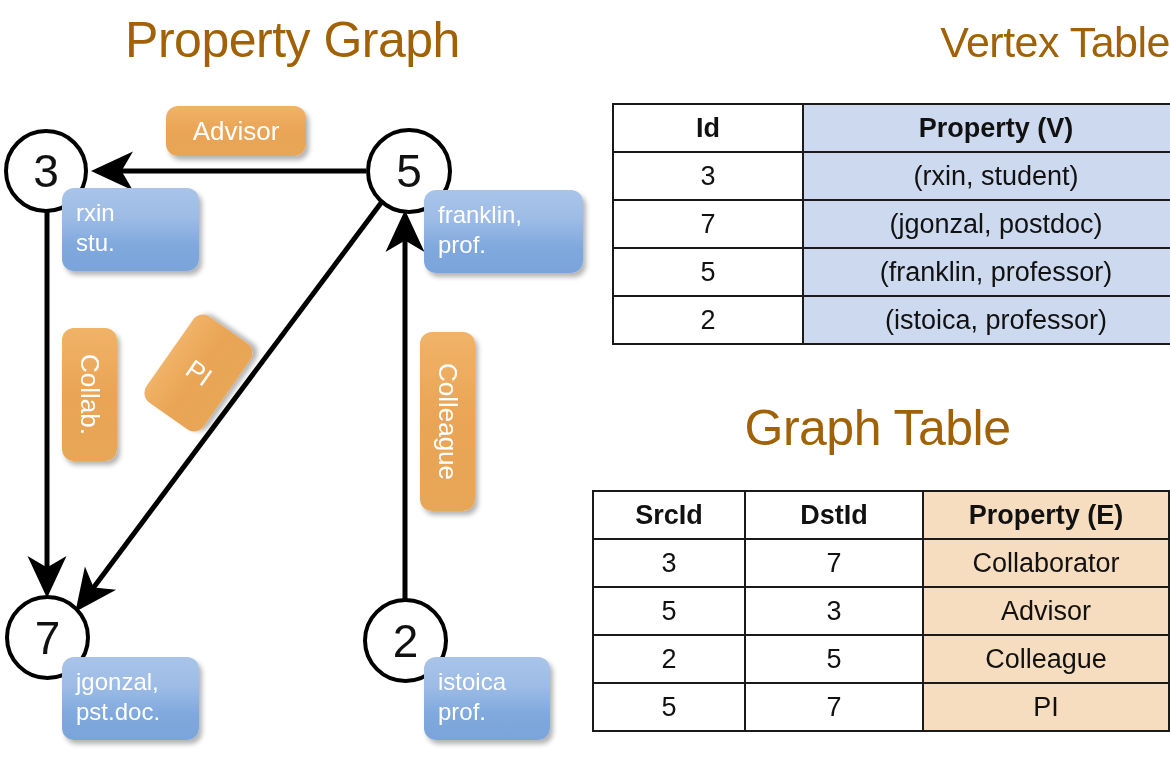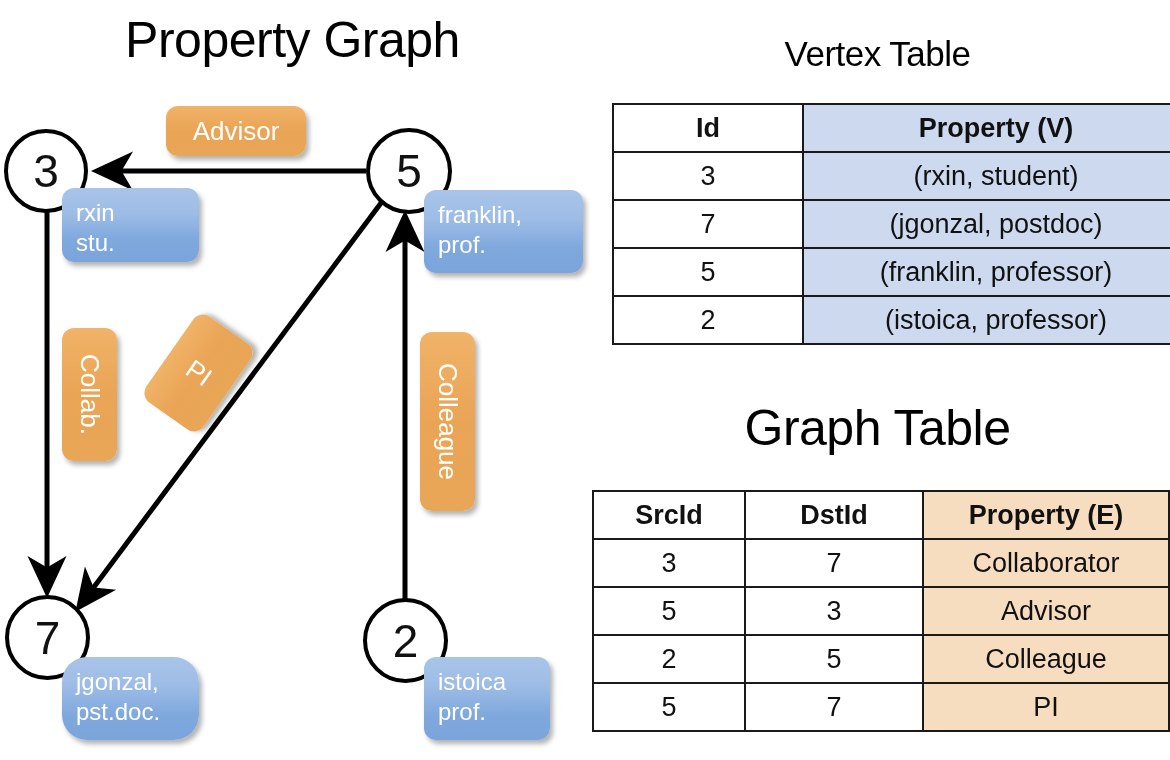--- a/index.html
+++ b/index.html
@@ -8,26 +8,26 @@
     font-family:"Liberation Sans", sans-serif;
     overflow:hidden;position:relative;
   }
   .root{position:absolute;inset:0;}
 
   
   .title{
     position:absolute;
     font-family:"Liberation Sans", sans-serif;
     font-weight:300;
-    color:#000000;
+    color:#a16207;
     white-space:nowrap;
     letter-spacing:-0.5px;
   }
   #title-graph{left:0;top:10px;width:585px;text-align:center;font-size:50px;line-height:60px;}
-  #title-vertex{left:585px;top:24px;width:585px;text-align:center;font-size:35px;line-height:60px;}
+  #title-vertex{left:585px;top:12px;width:585px;text-align:right;font-size:43px;line-height:60px;}
   #title-edge{left:585px;top:398px;width:585px;text-align:center;font-size:50px;line-height:60px;}
 
   
   #graph-panel{position:absolute;left:0;top:0;width:585px;height:760px;}
   #graph-edges{position:absolute;left:0;top:0;width:585px;height:760px;}
 
   .node{
     position:absolute;
     border:4px solid #000;
     border-radius:50%;
@@ -122,31 +122,31 @@
       <line x1="381" y1="203" x2="79" y2="607" stroke="#000" stroke-width="5" marker-end="url(#ah)"></line>
 
       <line x1="405" y1="600" x2="405" y2="216" stroke="#000" stroke-width="5" marker-end="url(#ah)"></line>
     </svg>
 
     <div class="node" style="left:4px;top:129px;width:84px;height:84px;">3</div>
     <div class="node" style="left:366px;top:128px;width:86px;height:86px;">5</div>
     <div class="node" style="left:5px;top:595px;width:85px;height:85px;">7</div>
     <div class="node" style="left:363px;top:598px;width:85px;height:85px;">2</div>
 
-    <div class="prop-box" style="left:62px;top:188px;width:137px;height:74px;">
+    <div class="prop-box" style="left:62px;top:188px;width:137px;height:83px;">
       <div>rxin</div>
       <div>stu.</div>
     </div>
 
     <div class="prop-box" style="left:424px;top:190px;width:159px;height:83px;">
       <div>franklin,</div>
       <div>prof.</div>
     </div>
 
-    <div class="prop-box" style="left:62px;top:657px;width:137px;height:83px;border-radius:25px;">
+    <div class="prop-box" style="left:62px;top:657px;width:137px;height:83px;">
       <div>jgonzal,</div>
       <div>pst.doc.</div>
     </div>
 
     <div class="prop-box" style="left:424px;top:657px;width:126px;height:83px;">
       <div>istoica</div>
       <div>prof.</div>
     </div>
 
     <div class="edge-label" style="left:166px;top:106px;width:140px;height:50px;">

